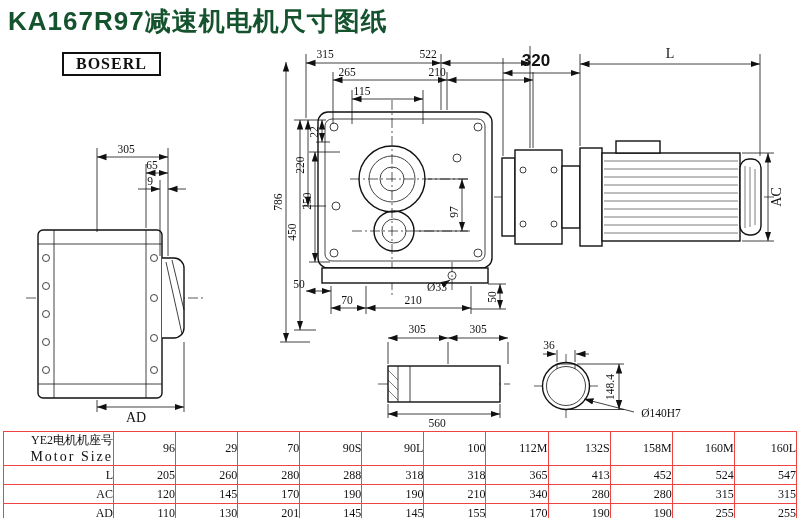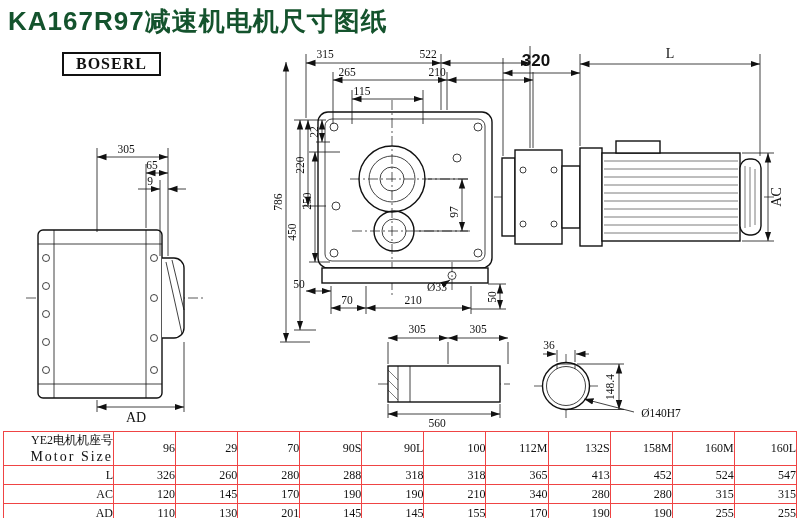--- a/index.html
+++ b/index.html
@@ -259,21 +259,21 @@
     <th>90L</th>
     <th>100</th>
     <th>112M</th>
     <th>132S</th>
     <th>158M</th>
     <th>160M</th>
     <th>160L</th>
   </tr>
   <tr>
     <th>L</th>
-    <td>326</td>
+    <td>205</td>
     <td>260</td>
     <td>280</td>
     <td>288</td>
     <td>318</td>
     <td>318</td>
     <td>365</td>
     <td>413</td>
     <td>452</td>
     <td>524</td>
     <td>547</td>

